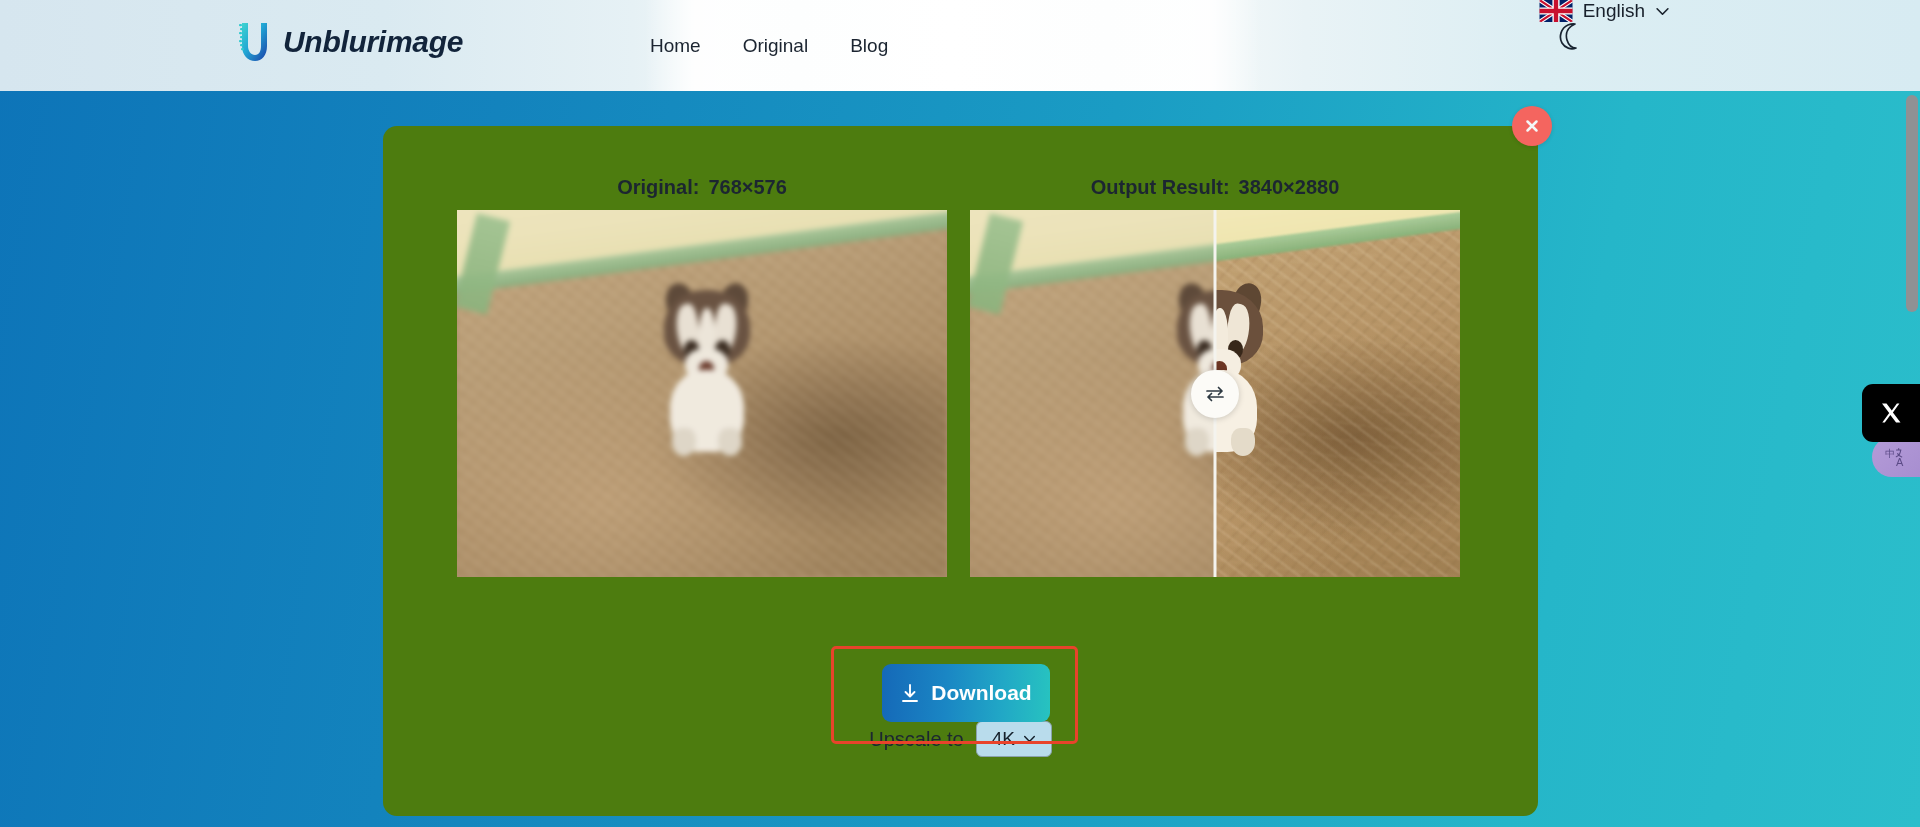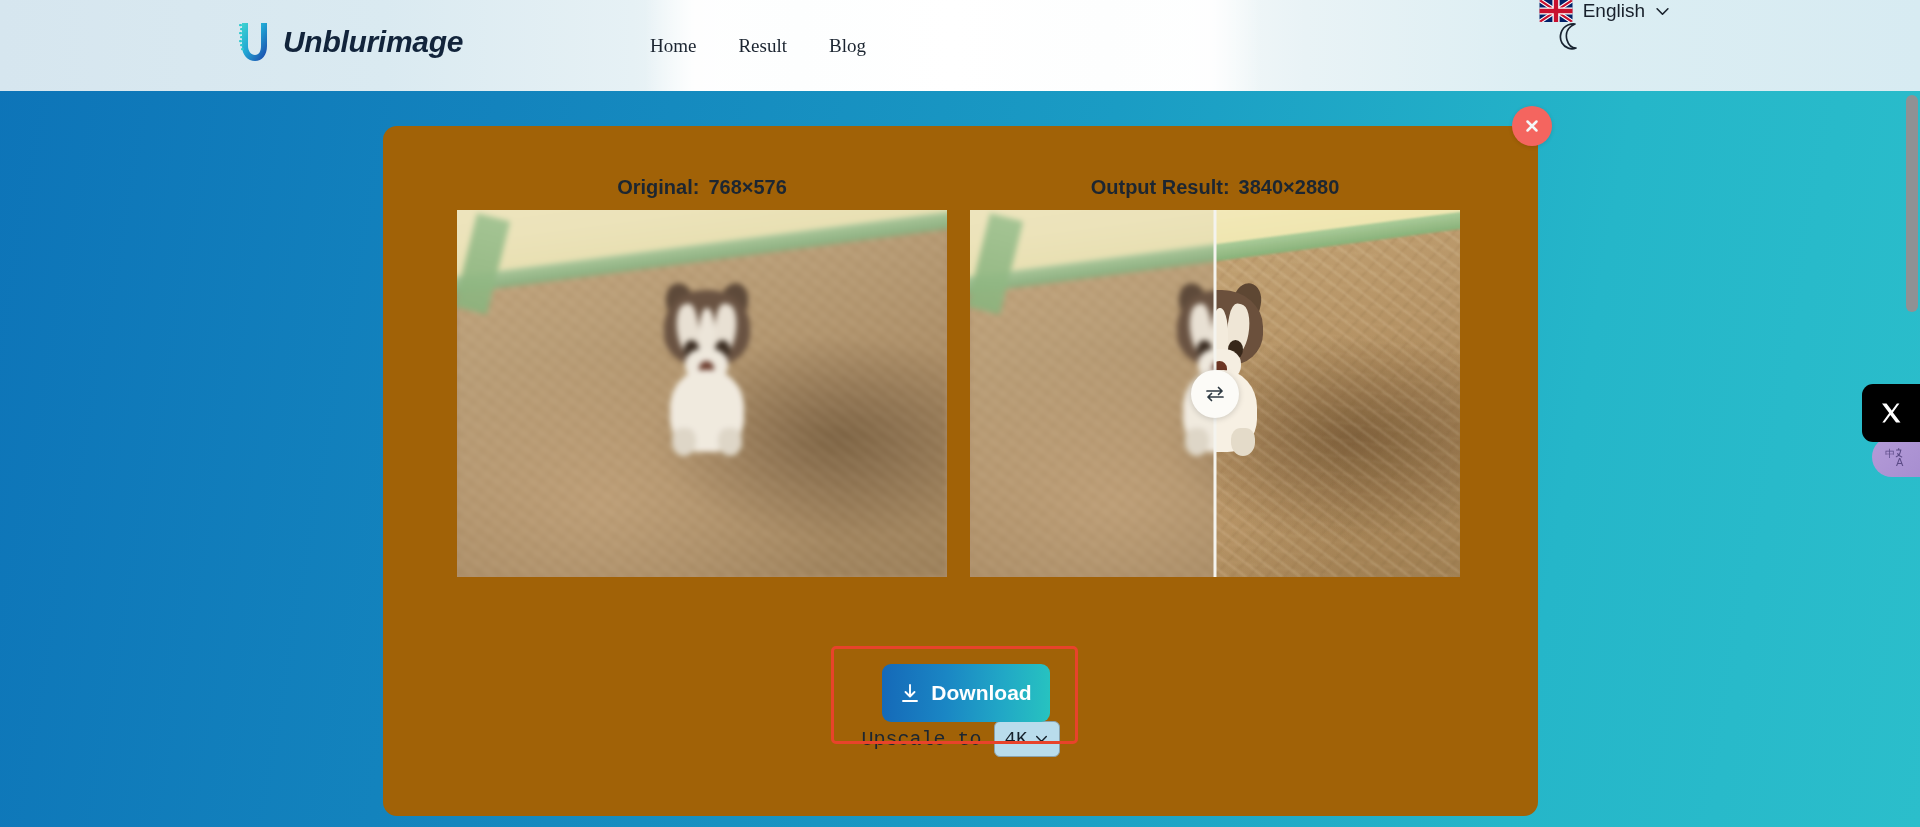--- a/index.html
+++ b/index.html
@@ -34,39 +34,39 @@
   .logo-text {
     font-size: 30px; font-weight: 700; color: #12243b;
     letter-spacing: -0.3px;
   }
   .nav {
     position: absolute; left: 650px; top: 0; height: 91px;
     display: flex; align-items: center; gap: 42px;
   }
   .nav a {
     font-size: 19px; color: #1b2430; text-decoration: none;
-    font-weight: 400; cursor: pointer; font-family: Liberation Serif, serif;
+    font-weight: 400; cursor: pointer;
   }
   .lang-wrap {
     position: absolute; right: 250px; top: 0; height: 91px;
     display: flex;  flex-direction: column;
   }
   .lang-btn { display: flex; align-items: center; gap: 10px; cursor: pointer; }
   .flag { width: 34px; height: 22px; display:block; border-radius: 2px; }
   .lang-label { font-size: 19px; color: #18202b; }
   .chev { width: 15px; height: 9px; display:block; }
   .moon-btn { cursor: pointer; margin-left: 18px; }
   .moon { width: 26px; height: 28px; display:block; }
 
   
   .card {
     position: absolute;
     left: 383px; top: 126px;
     width: 1155px; height: 690px;
-    background: #a16207;
+    background: #4d7c0f;
     border-radius: 14px;
     z-index: 5;
   }
   .close-btn {
     position: absolute; left: 1512px; top: 106px;
     width: 40px; height: 40px; border-radius: 50%;
     background: #f4655f;
     display: flex; align-items: center; justify-content: center;
     cursor: pointer; z-index: 12;
     box-shadow: 0 1px 4px rgba(0,0,0,0.12);
@@ -157,25 +157,25 @@
     transform: translate(-50%, -50%);
     display: flex; align-items: center; justify-content: center;
     z-index: 4; cursor: ew-resize;
     box-shadow: 0 1px 6px rgba(0,0,0,0.18);
   }
   .split-handle svg { width: 24px; height: 24px; }
 
   
   .upscale-row {
     position: absolute; top: 595px; left: 0; width: 1155px;
-    display: flex; align-items: center; justify-content: center; gap: 12px; font-family: Liberation Mono, monospace;
+    display: flex; align-items: center; justify-content: center; gap: 12px;
   }
   .upscale-label { font-size: 20px; color: #1c2631; }
   .select-box {
-    width: 66px; height: 36px; border: 1px solid #8aa2ad;
+    width: 76px; height: 36px; border: 1px solid #8aa2ad;
     border-radius: 6px; background: #b9dcec;
     display: flex; align-items: center; justify-content: center; gap: 8px;
     cursor: pointer;
   }
   .select-val { font-size: 19px; color: #15202b; font-weight: 400; }
   .select-box .chev { width: 13px; height: 8px; }
 
   
   .dl-highlight {
     position: absolute; left: 831px; top: 646px;
@@ -247,21 +247,21 @@
         <rect x="3" y="20" width="3" height="2.2" rx="1"></rect>
         <rect x="4" y="24" width="3" height="2.2" rx="1"></rect>
         <rect x="5" y="28" width="3" height="2.2" rx="1"></rect>
       </g>
     </svg>
     <span class="logo-text">Unblurimage</span>
   </div>
 
   <nav class="nav">
     <a href="#">Home</a>
-    <a href="#">Result</a>
+    <a href="#">Original</a>
     <a href="#">Blog</a>
   </nav>
 
   <div class="lang-wrap">
     <div class="lang-btn">
       <svg class="flag" viewBox="0 0 60 40">
         <rect width="60" height="40" fill="#012169"></rect>
         <path d="M0,0 L60,40 M60,0 L0,40" stroke="#fff" stroke-width="8"></path>
         <path d="M0,0 L60,40 M60,0 L0,40" stroke="#C8102E" stroke-width="4"></path>
         <path d="M30,0 V40 M0,20 H60" stroke="#fff" stroke-width="13"></path>

